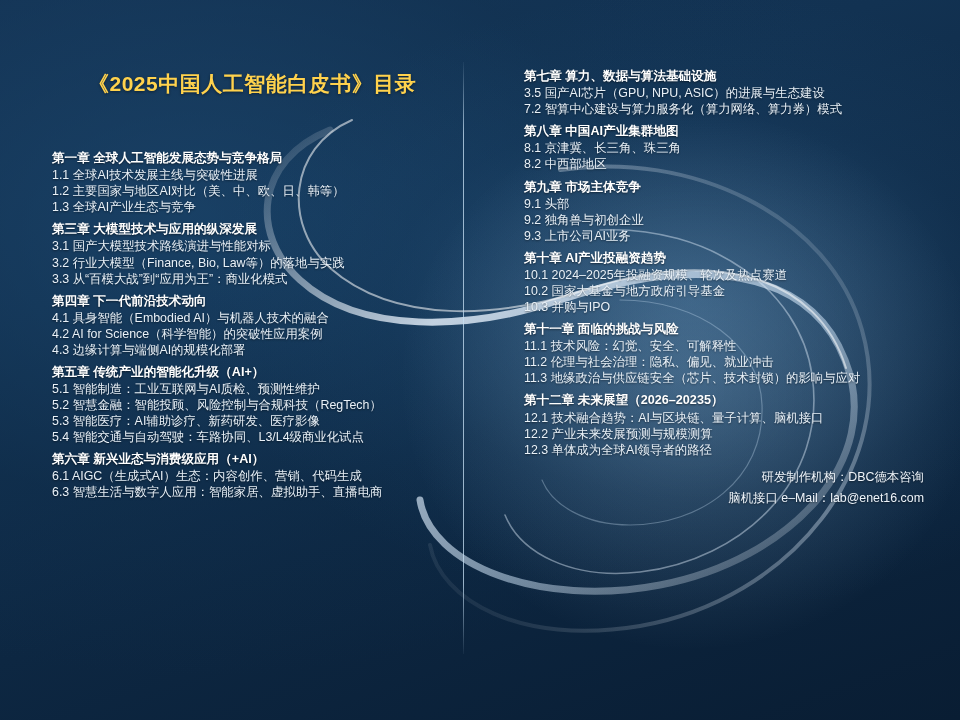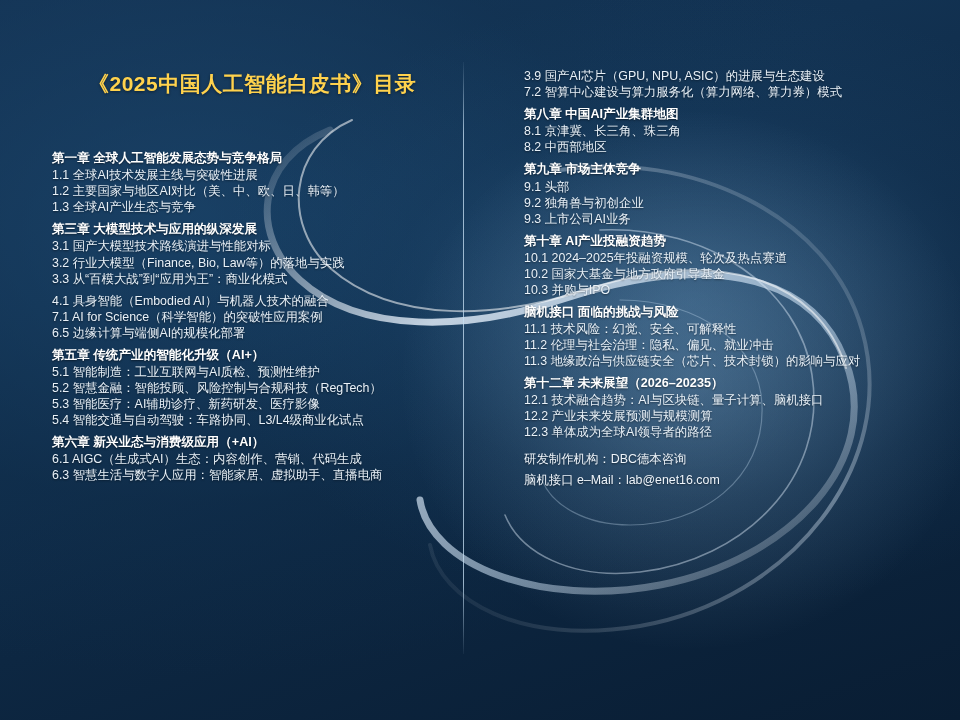--- a/index.html
+++ b/index.html
@@ -75,20 +75,21 @@
     text-shadow: 0 1px 2px rgba(0,0,0,0.45);
     white-space: nowrap;
   }
   .footer { margin-top: 14px; }
   .footer-line {
     font-size: 12.4px;
     color: #eef4fa;
     margin-bottom: 8px;
     text-shadow: 0 1px 2px rgba(0,0,0,0.45);
     white-space: nowrap;
+    text-align: right;
   }
 </style>
 </head>
 <body>
 
 <div id="slide">
 
   <svg class="swirl" viewBox="0 0 960 720" xmlns="http://www.w3.org/2000/svg">
     <defs>
       <linearGradient id="sg1" x1="0" y1="0" x2="1" y2="1">
@@ -130,23 +131,24 @@
 
 
     <div class="chapter">
       <div class="ch-title">第三章 大模型技术与应用的纵深发展</div>
       <div class="ch-item">3.1 国产大模型技术路线演进与性能对标</div>
       <div class="ch-item">3.2 行业大模型（Finance, Bio, Law等）的落地与实践</div>
       <div class="ch-item">3.3 从“百模大战”到“应用为王”：商业化模式</div>
     </div>
 
     <div class="chapter">
+      <div class="ch-title">第四章 下一代前沿技术动向</div>
       <div class="ch-item">4.1 具身智能（Embodied AI）与机器人技术的融合</div>
-      <div class="ch-item">7.1 AI for Science（科学智能）的突破性应用案例</div>
-      <div class="ch-item">6.5 边缘计算与端侧AI的规模化部署</div>
+      <div class="ch-item">4.2 AI for Science（科学智能）的突破性应用案例</div>
+      <div class="ch-item">4.3 边缘计算与端侧AI的规模化部署</div>
     </div>
 
     <div class="chapter">
       <div class="ch-title">第五章 传统产业的智能化升级（AI+）</div>
       <div class="ch-item">5.1 智能制造：工业互联网与AI质检、预测性维护</div>
       <div class="ch-item">5.2 智慧金融：智能投顾、风险控制与合规科技（RegTech）</div>
       <div class="ch-item">5.3 智能医疗：AI辅助诊疗、新药研发、医疗影像</div>
       <div class="ch-item">5.4 智能交通与自动驾驶：车路协同、L3/L4级商业化试点</div>
     </div>
 
@@ -154,21 +156,22 @@
       <div class="ch-title">第六章 新兴业态与消费级应用（+AI）</div>
       <div class="ch-item">6.1 AIGC（生成式AI）生态：内容创作、营销、代码生成</div>
       <div class="ch-item">6.3 智慧生活与数字人应用：智能家居、虚拟助手、直播电商</div>
     </div>
 
   </div>
 
   <div class="col col-right">
 
     <div class="chapter">
-      <div class="ch-item">3.9 国产AI芯片（GPU, NPU, ASIC）的进展与生态建设</div>
+      <div class="ch-title">第七章 算力、数据与算法基础设施</div>
+      <div class="ch-item">3.5 国产AI芯片（GPU, NPU, ASIC）的进展与生态建设</div>
       <div class="ch-item">7.2 智算中心建设与算力服务化（算力网络、算力券）模式</div>
     </div>
 
     <div class="chapter">
       <div class="ch-title">第八章 中国AI产业集群地图</div>
       <div class="ch-item">8.1 京津冀、长三角、珠三角</div>
       <div class="ch-item">8.2 中西部地区</div>
     </div>
 
     <div class="chapter">
@@ -179,21 +182,21 @@
     </div>
 
     <div class="chapter">
       <div class="ch-title">第十章 AI产业投融资趋势</div>
       <div class="ch-item">10.1 2024–2025年投融资规模、轮次及热点赛道</div>
       <div class="ch-item">10.2 国家大基金与地方政府引导基金</div>
       <div class="ch-item">10.3 并购与IPO</div>
     </div>
 
     <div class="chapter">
-      <div class="ch-title">脑机接口 面临的挑战与风险</div>
+      <div class="ch-title">第十一章 面临的挑战与风险</div>
       <div class="ch-item">11.1 技术风险：幻觉、安全、可解释性</div>
       <div class="ch-item">11.2 伦理与社会治理：隐私、偏见、就业冲击</div>
       <div class="ch-item">11.3 地缘政治与供应链安全（芯片、技术封锁）的影响与应对</div>
     </div>
 
     <div class="chapter">
       <div class="ch-title">第十二章 未来展望（2026–20235）</div>
       <div class="ch-item">12.1 技术融合趋势：AI与区块链、量子计算、脑机接口</div>
       <div class="ch-item">12.2 产业未来发展预测与规模测算</div>
       <div class="ch-item">12.3 单体成为全球AI领导者的路径</div>

